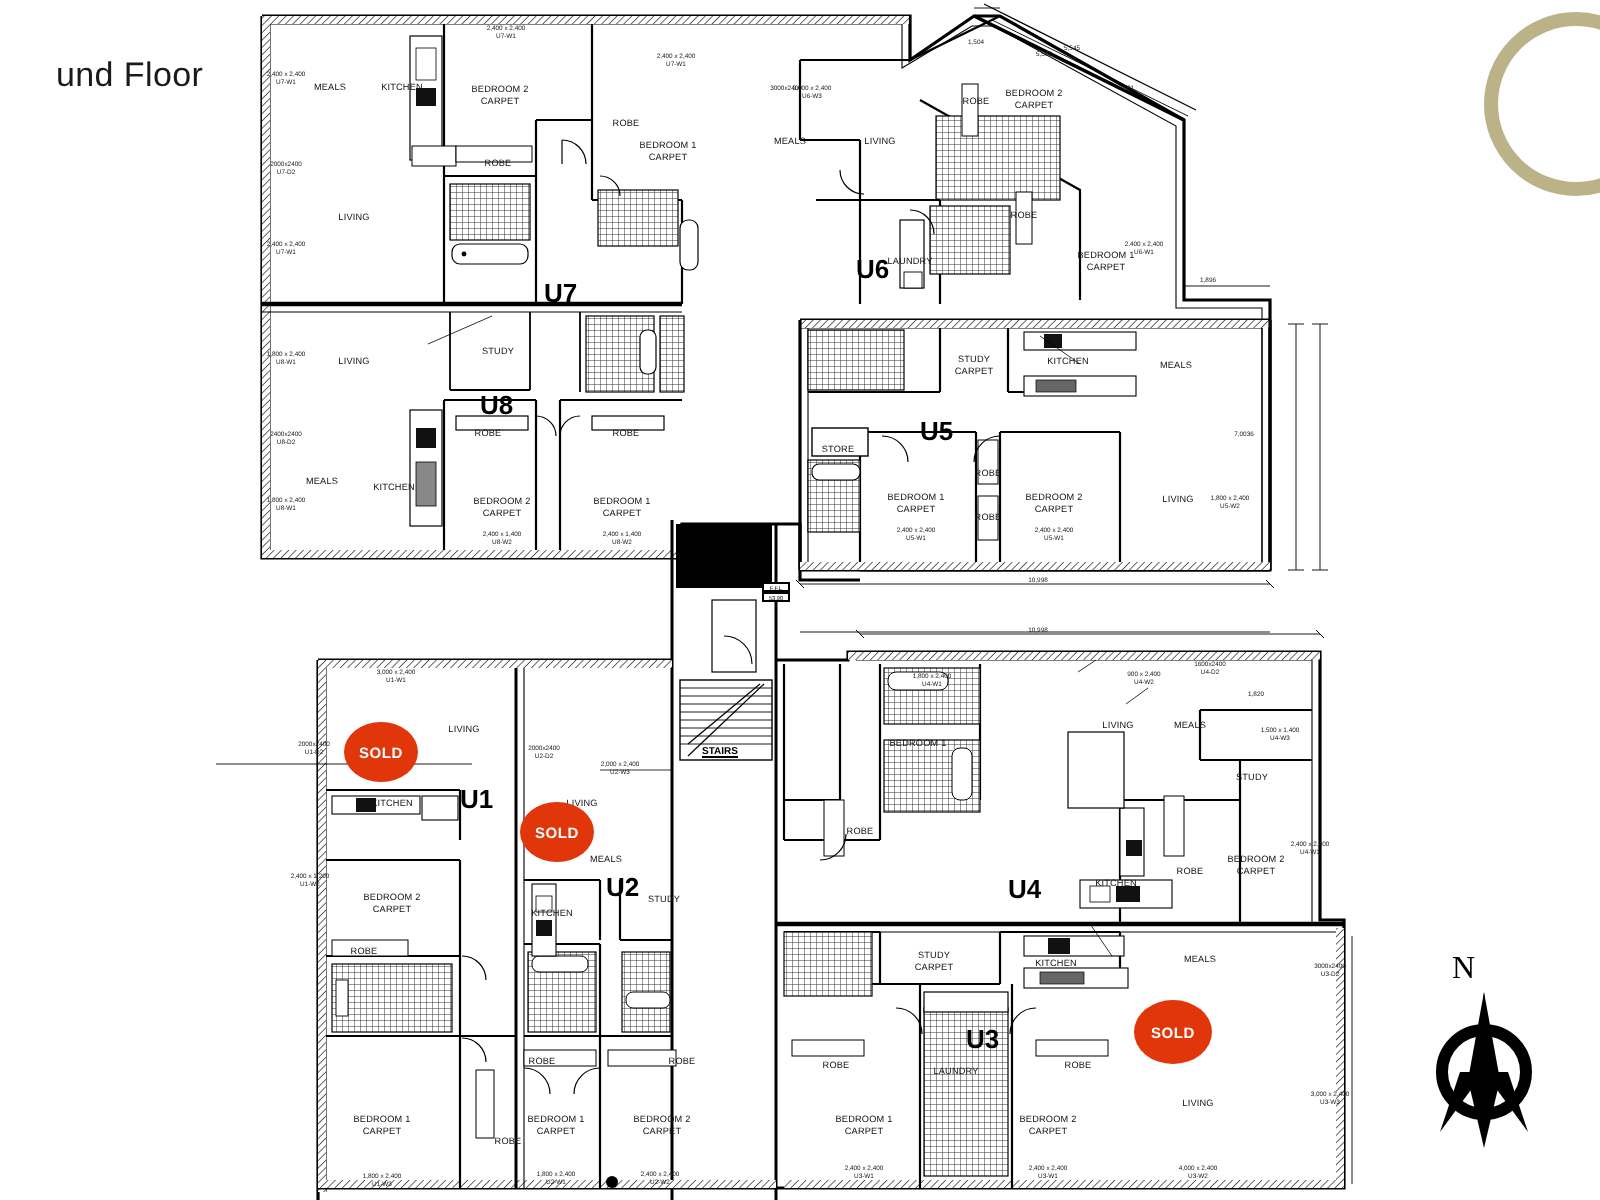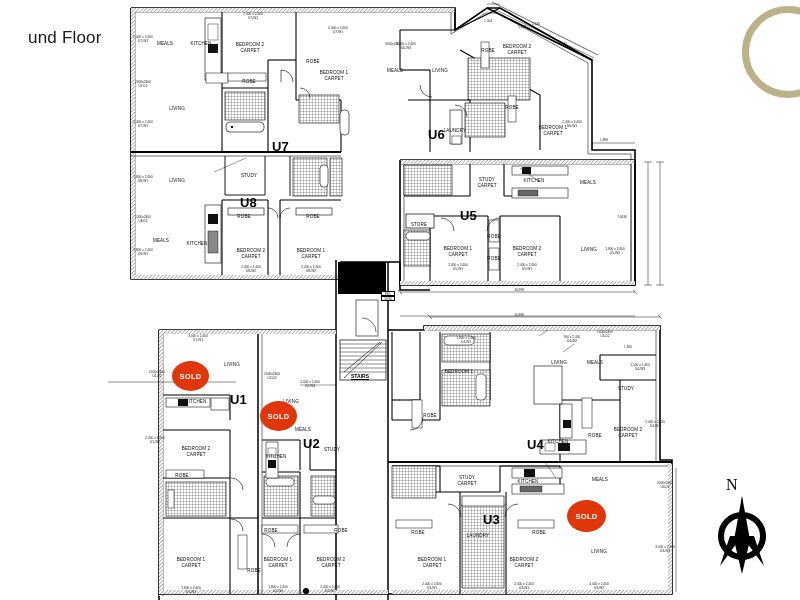--- a/index.html
+++ b/index.html
@@ -601,21 +601,21 @@
       <div class="dim-text" style="left: 563px; top: 42px;">1,581</div>
     </div>
 
   <div id="unit-labels">
       <div class="unit-label" style="left: 272px; top: 139px;">U7</div>
       <div class="unit-label" style="left: 240px; top: 195px;">U8</div>
       <div class="unit-label" style="left: 428px; top: 127px;">U6</div>
       <div class="unit-label" style="left: 460px; top: 208px;">U5</div>
       <div class="unit-label" style="left: 230px; top: 392px;">U1</div>
       <div class="unit-label" style="left: 303px; top: 436px;">U2</div>
-      <div class="unit-label" style="left: 527px; top: 437px;">U4</div>
+      <div class="unit-label" style="left: 504px; top: 437px;">U4</div>
       <div class="unit-label" style="left: 483px; top: 512px;">U3</div>
     </div>
 
   <div id="sold-layer">
       <div class="sold-marker" style="left: 172px; top: 361px; width: 37px; height: 30px; background: rgb(224, 54, 10); color: rgb(255, 255, 255);">SOLD</div>
       <div class="sold-marker" style="left: 260px; top: 401px; width: 37px; height: 30px; background: rgb(224, 54, 10); color: rgb(255, 255, 255);">SOLD</div>
       <div class="sold-marker" style="left: 567px; top: 500px; width: 39px; height: 32px; background: rgb(224, 54, 10); color: rgb(255, 255, 255);">SOLD</div>
     </div>
 
   <div class="stairs-label" id="stairs-label" style="left: 360px; top: 373px;">STAIRS</div>

